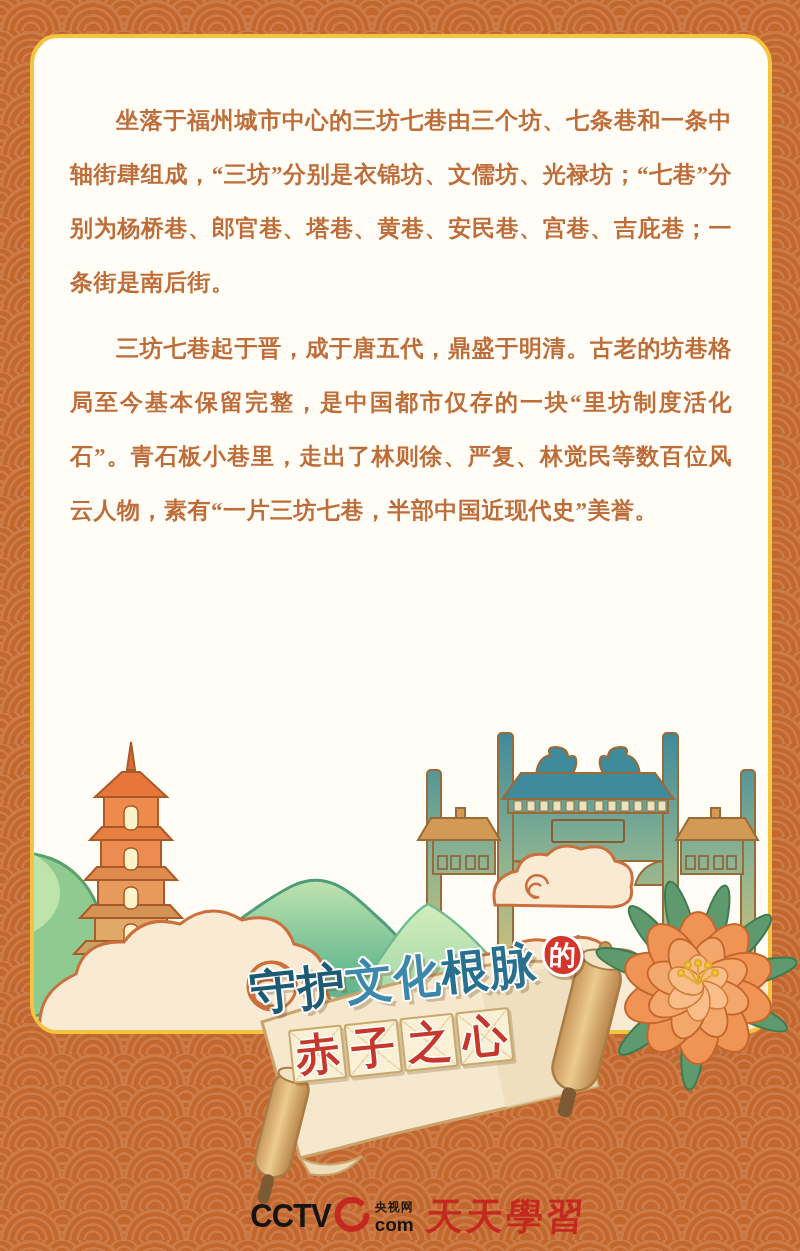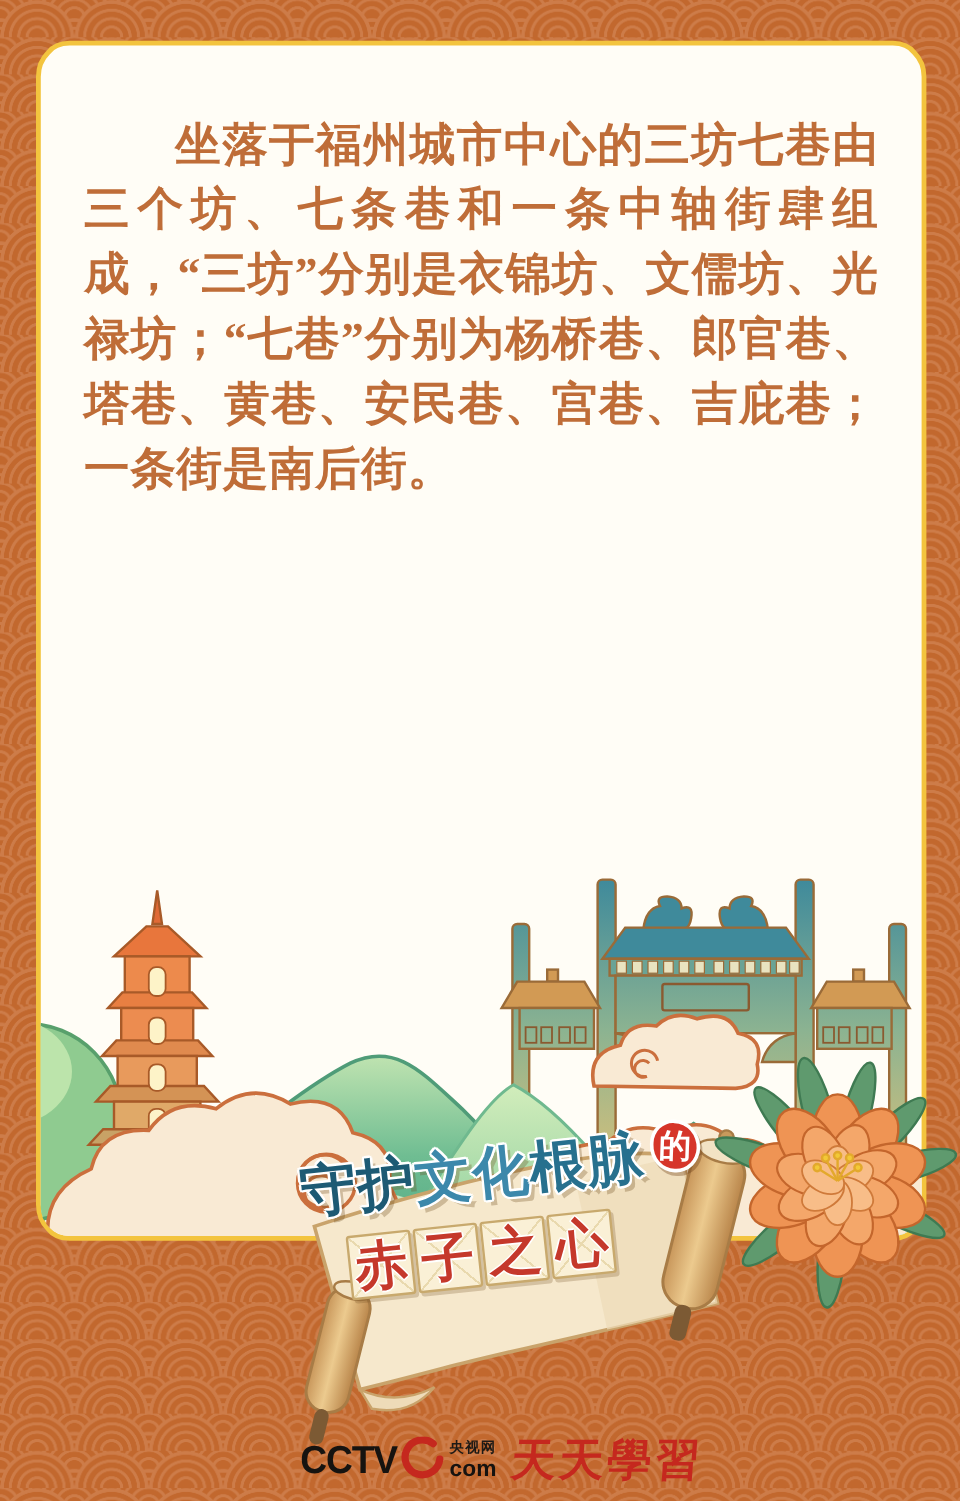--- a/index.html
+++ b/index.html
@@ -26,21 +26,21 @@
     background-position:0 0, 31px 15px;
   }
 
   svg.layer { position:absolute; left:0; top:0; }
 
   
   .article {
     position:absolute; left:70px; right:68px; top:94px; z-index:3;
   }
   .article p {
-    font-size:38px; line-height:54px; color:#bf6d38;
+    font-size:23px; line-height:54px; color:#bf6d38;
     text-align:justify; text-align-last:left; text-indent:2em;
     font-weight:bold; letter-spacing:0.5px;
   }
   .article p + p { margin-top:12px; }
 
   
   .banner {
     position:absolute; left:252px; top:964px; width:360px; z-index:6;
     transform:rotate(-6deg); transform-origin:10% 40%;
   }
@@ -86,21 +86,21 @@
     transform:translateX(18px);
   }
   .cctv-word {
     font-family:"Liberation Sans","DejaVu Sans",sans-serif;
     font-weight:bold; font-size:31px; letter-spacing:-1px; color:#161310;
     transform:scaleY(1.05);
   }
   .swoosh { width:40px; height:40px; margin:0 2px 0 2px; }
   .cn-stack { display:flex; flex-direction:column; align-items:flex-start; line-height:1; margin-right:12px; }
   .cn-site { font-size:12px; color:#1d1a16; letter-spacing:1px; font-weight:bold;
-             font-family:Liberation Mono, monospace; }
+             font-family:Liberation Sans, sans-serif; }
   .cn-domain { font-size:19px; font-weight:bold; color:#161310; margin-top:2px;
              font-family:"Liberation Sans","DejaVu Sans",sans-serif; }
   .program {
     font-size:37px; font-weight:bold; color:#c5281e; letter-spacing:3px;
     font-family:"Liberation Serif","DejaVu Serif",serif;
     transform:skewX(-4deg);
   }
 </style>
 </head>
 <body>
@@ -108,20 +108,21 @@
 <div id="screen">
 
   <svg class="layer" width="800" height="1251" viewBox="0 0 800 1251" style="z-index:1">
     <path d="M 58,36 H 744 Q 756,36 762,44 Q 770,52 770,64 V 1004 Q 770,1016 762,1024
          Q 756,1032 744,1032 H 58 Q 46,1032 40,1024 Q 32,1016 32,1004 V 64
          Q 32,52 40,44 Q 46,36 58,36 Z" fill="#fffdf6" stroke="#f3c43e" stroke-width="4"></path>
   </svg>
 
   <div class="article">
     <p>坐落于福州城市中心的三坊七巷由三个坊、七条巷和一条中轴街肆组成，“三坊”分别是衣锦坊、文儒坊、光禄坊；“七巷”分别为杨桥巷、郎官巷、塔巷、黄巷、安民巷、宫巷、吉庇巷；一条街是南后街。</p>
+    <p>三坊七巷起于晋，成于唐五代，鼎盛于明清。古老的坊巷格局至今基本保留完整，是中国都市仅存的一块“里坊制度活化石”。青石板小巷里，走出了林则徐、严复、林觉民等数百位风云人物，素有“一片三坊七巷，半部中国近现代史”美誉。</p>
   </div>
 
   <svg class="layer" width="800" height="631" viewBox="0 620 800 631" style="top:620px; z-index:4">
     <defs>
       <clipPath id="cardClip">
           <rect x="34" y="38" width="734" height="992" rx="24"></rect>
         </clipPath>
       <linearGradient id="gArch" x1="0" y1="733" x2="0" y2="985" gradientUnits="userSpaceOnUse">
         <stop offset="0" stop-color="#3f8a9b"></stop>
           <stop offset="0.5" stop-color="#8cb391"></stop>

